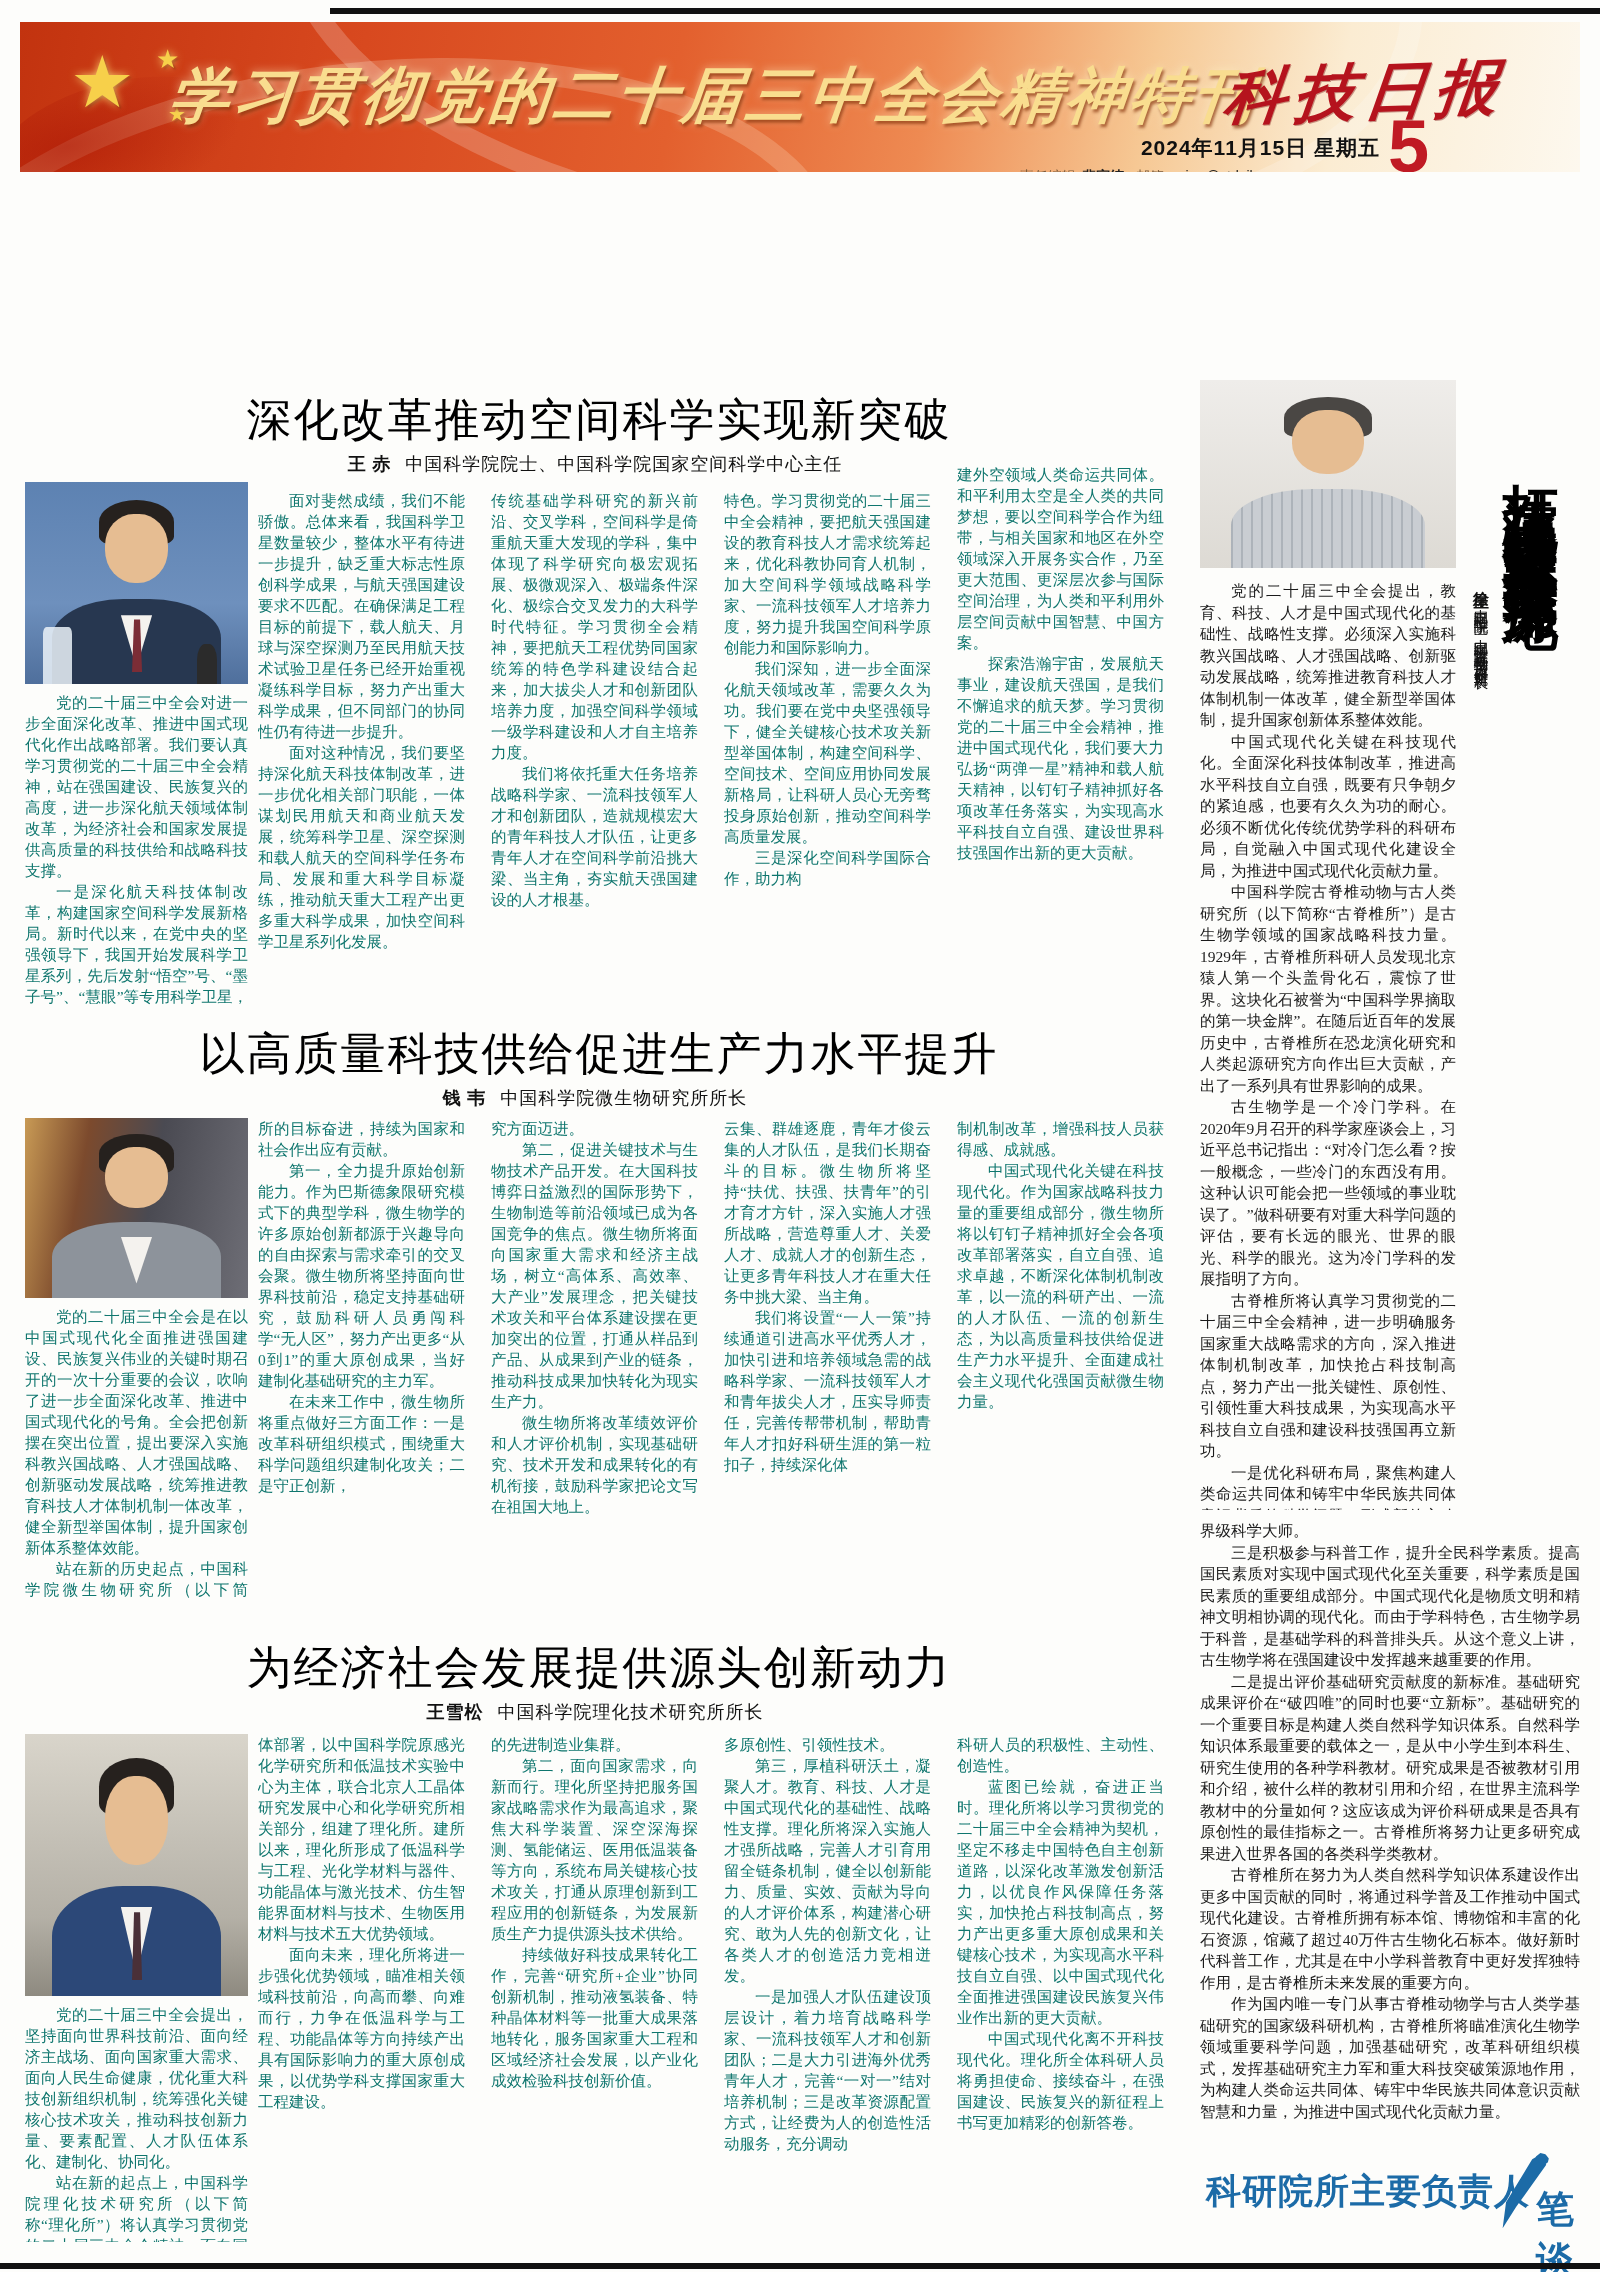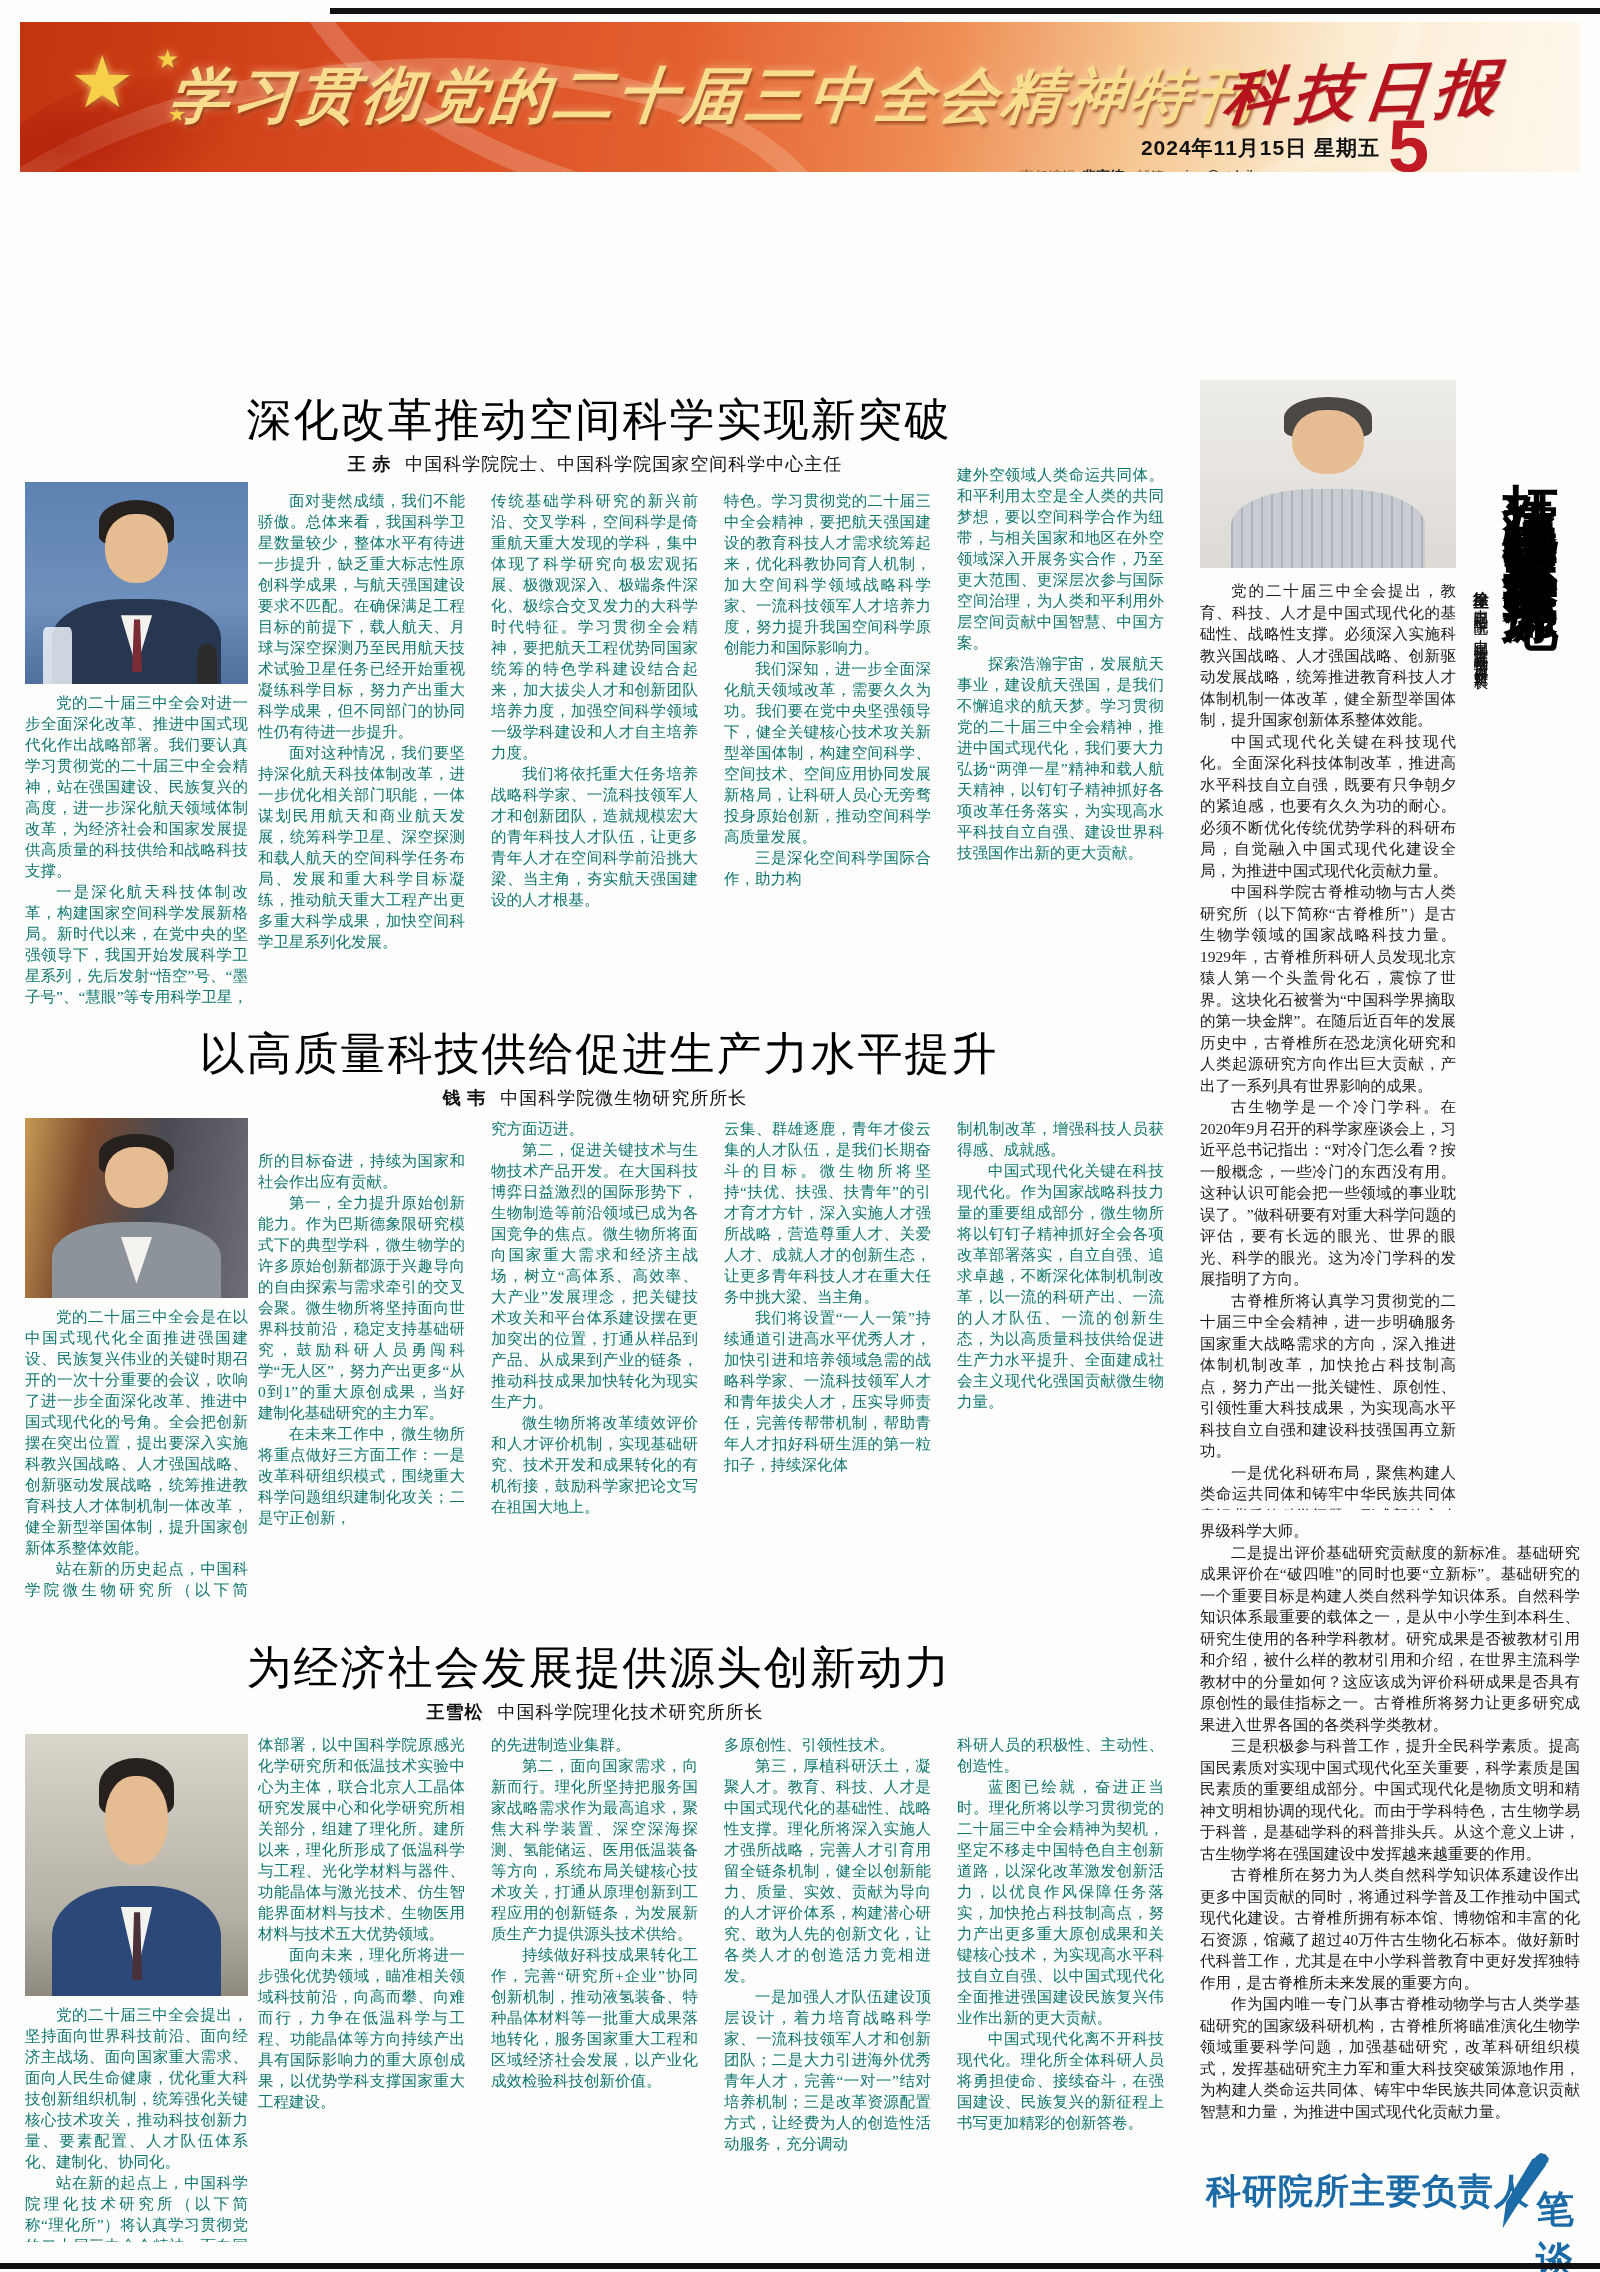--- a/index.html
+++ b/index.html
@@ -54,21 +54,21 @@
   .para{margin:0;text-indent:2em;}
   .para.flush{text-indent:0;}
   
   #c1-1{left:25px;top:692px;width:223px;height:318px;}
   #c1-2{left:258px;top:490px;height:520px;}
   #c1-3{left:491px;top:490px;height:520px;}
   #c1-4{left:724px;top:490px;height:520px;}
   #c1-5{left:957px;top:464px;height:520px;}
   
   #c2-1{left:25px;top:1306px;width:223px;height:294px;}
-  #c2-2{left:258px;top:1150px;height:484px;}
+  #c2-2{left:258px;top:1118px;height:484px;}
   #c2-3{left:491px;top:1118px;height:484px;}
   #c2-4{left:724px;top:1118px;height:484px;}
   #c2-5{left:957px;top:1118px;height:484px;}
   
   #c3-1{left:25px;top:2004px;width:223px;height:238px;}
   #c3-2{left:258px;top:1734px;height:508px;}
   #c3-3{left:491px;top:1734px;height:508px;}
   #c3-4{left:724px;top:1734px;height:508px;}
   #c3-5{left:957px;top:1734px;height:508px;}
 
@@ -259,22 +259,22 @@
   <div class="sb-col" id="sb-narrow">
       <p class="para">党的二十届三中全会提出，教育、科技、人才是中国式现代化的基础性、战略性支撑。必须深入实施科教兴国战略、人才强国战略、创新驱动发展战略，统筹推进教育科技人才体制机制一体改革，健全新型举国体制，提升国家创新体系整体效能。</p>
       <p class="para">中国式现代化关键在科技现代化。全面深化科技体制改革，推进高水平科技自立自强，既要有只争朝夕的紧迫感，也要有久久为功的耐心。必须不断优化传统优势学科的科研布局，自觉融入中国式现代化建设全局，为推进中国式现代化贡献力量。</p>
       <p class="para">中国科学院古脊椎动物与古人类研究所（以下简称“古脊椎所”）是古生物学领域的国家战略科技力量。1929年，古脊椎所科研人员发现北京猿人第一个头盖骨化石，震惊了世界。这块化石被誉为“中国科学界摘取的第一块金牌”。在随后近百年的发展历史中，古脊椎所在恐龙演化研究和人类起源研究方向作出巨大贡献，产出了一系列具有世界影响的成果。</p>
       <p class="para">古生物学是一个冷门学科。在2020年9月召开的科学家座谈会上，习近平总书记指出：“对冷门怎么看？按一般概念，一些冷门的东西没有用。这种认识可能会把一些领域的事业耽误了。”做科研要有对重大科学问题的评估，要有长远的眼光、世界的眼光、科学的眼光。这为冷门学科的发展指明了方向。</p>
       <p class="para">古脊椎所将认真学习贯彻党的二十届三中全会精神，进一步明确服务国家重大战略需求的方向，深入推进体制机制改革，加快抢占科技制高点，努力产出一批关键性、原创性、引领性重大科技成果，为实现高水平科技自立自强和建设科技强国再立新功。</p>
       <p class="para">一是优化科研布局，聚焦构建人类命运共同体和铸牢中华民族共同体意识背后的科学问题，形成新的主攻研究方向。立足自身基础和优势，改革科研组织模式，围绕主攻方向集中优势科研力量，开展建制化的研究，力争通过改革产出重大原创性成果。以科学问题引导技术发展、以技术创新推动研究模式变革，以需求定任务、以任务带学科、以学科育人才，建立完善的学科专业快速响应机制。鼓励科研人员形成长远的眼光、世界的眼光、科学的眼光，在“坐稳冷板凳”的精神中，努力培养世</p>
     </div>
   <div class="sb-col" id="sb-wide">
       <p class="para flush">界级科学大师。</p>
+      <p class="para">三是积极参与科普工作，提升全民科学素质。提高国民素质对实现中国式现代化至关重要，科学素质是国民素质的重要组成部分。中国式现代化是物质文明和精神文明相协调的现代化。而由于学科特色，古生物学易于科普，是基础学科的科普排头兵。从这个意义上讲，古生物学将在强国建设中发挥越来越重要的作用。</p>
       <p class="para">二是提出评价基础研究贡献度的新标准。基础研究成果评价在“破四唯”的同时也要“立新标”。基础研究的一个重要目标是构建人类自然科学知识体系。自然科学知识体系最重要的载体之一，是从中小学生到本科生、研究生使用的各种学科教材。研究成果是否被教材引用和介绍，被什么样的教材引用和介绍，在世界主流科学教材中的分量如何？这应该成为评价科研成果是否具有原创性的最佳指标之一。古脊椎所将努力让更多研究成果进入世界各国的各类科学类教材。</p>
-      <p class="para">三是积极参与科普工作，提升全民科学素质。提高国民素质对实现中国式现代化至关重要，科学素质是国民素质的重要组成部分。中国式现代化是物质文明和精神文明相协调的现代化。而由于学科特色，古生物学易于科普，是基础学科的科普排头兵。从这个意义上讲，古生物学将在强国建设中发挥越来越重要的作用。</p>
       <p class="para">古脊椎所在努力为人类自然科学知识体系建设作出更多中国贡献的同时，将通过科学普及工作推动中国式现代化建设。古脊椎所拥有标本馆、博物馆和丰富的化石资源，馆藏了超过40万件古生物化石标本。做好新时代科普工作，尤其是在中小学科普教育中更好发挥独特作用，是古脊椎所未来发展的重要方向。</p>
       <p class="para">作为国内唯一专门从事古脊椎动物学与古人类学基础研究的国家级科研机构，古脊椎所将瞄准演化生物学领域重要科学问题，加强基础研究，改革科研组织模式，发挥基础研究主力军和重大科技突破策源地作用，为构建人类命运共同体、铸牢中华民族共同体意识贡献智慧和力量，为推进中国式现代化贡献力量。</p>
     </div>
 
   <div class="footer-logo">
     <span class="fl-main">科研院所主要负责人</span>
     <svg class="fl-pen" viewBox="0 0 34 84" xmlns="http://www.w3.org/2000/svg">
       <path d="M24 2 L33 10 L14 58 L6 82 L3 56 L18 8 Z" fill="#1c6ba7"></path>
       <rect x="22" y="0" width="12" height="10" rx="2" transform="rotate(38 28 5)" fill="#1c6ba7"></rect>
     </svg>

